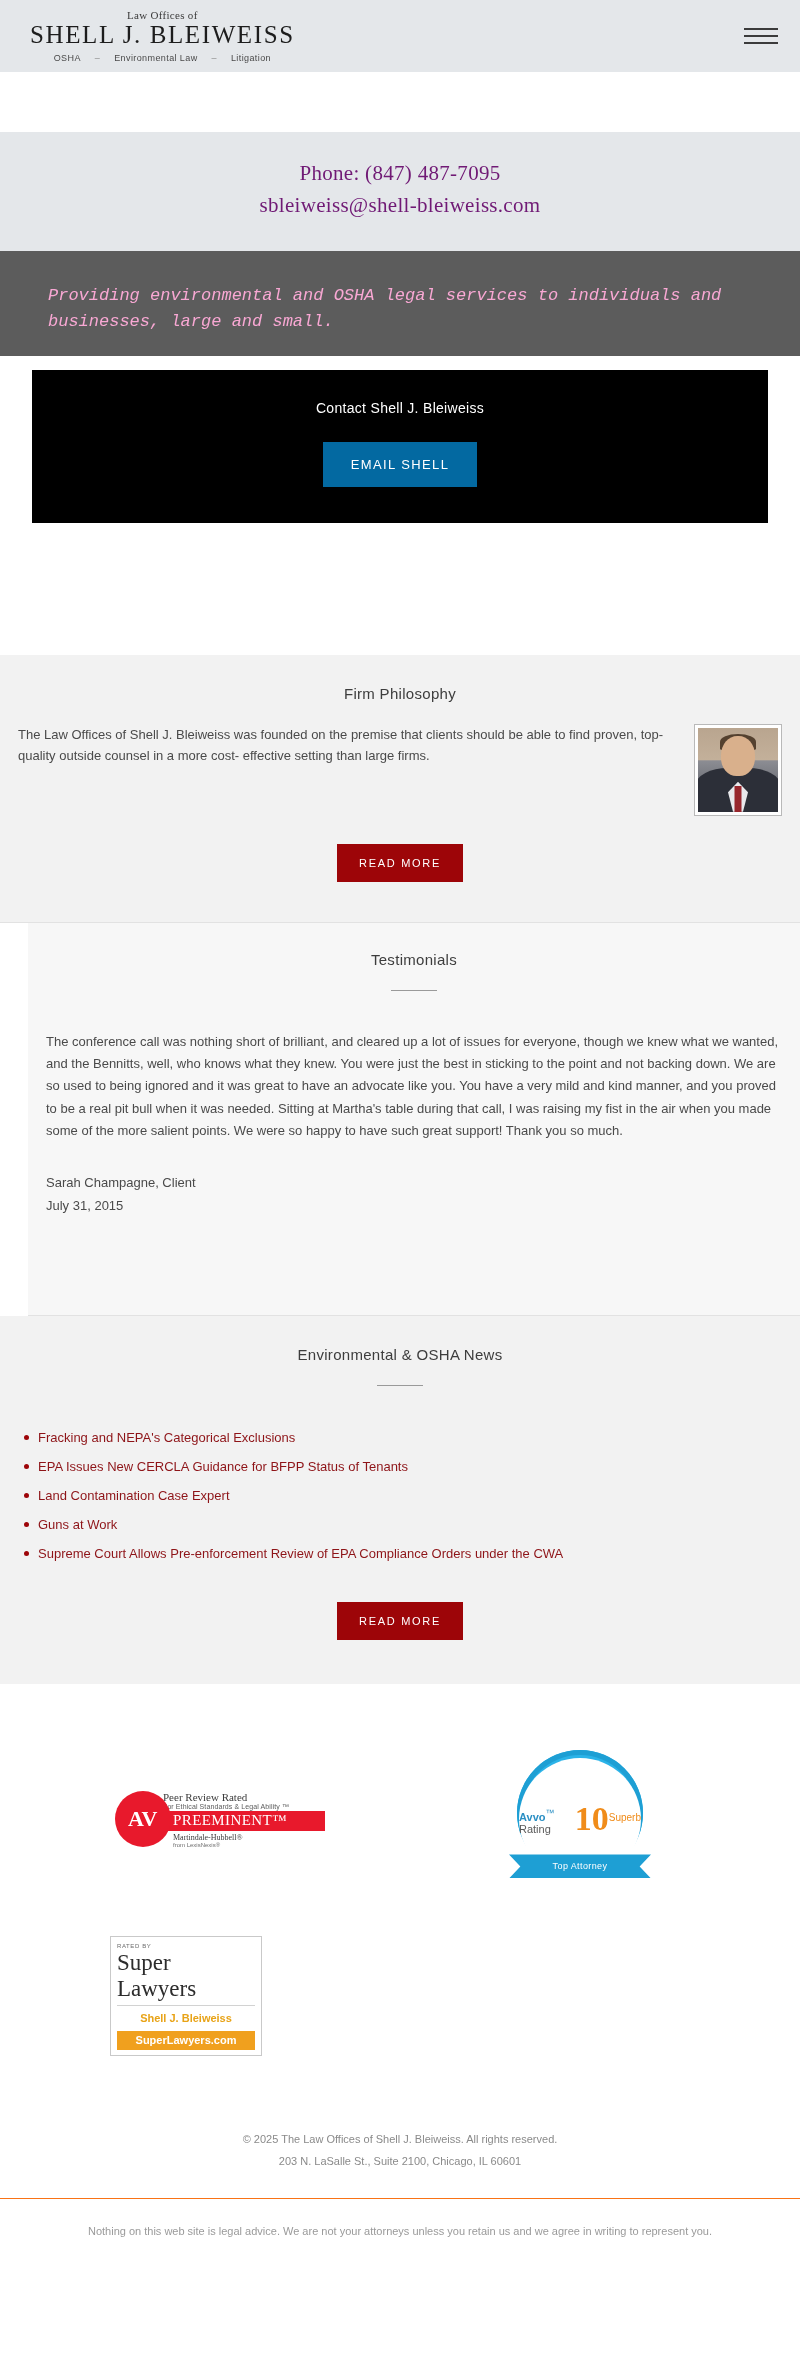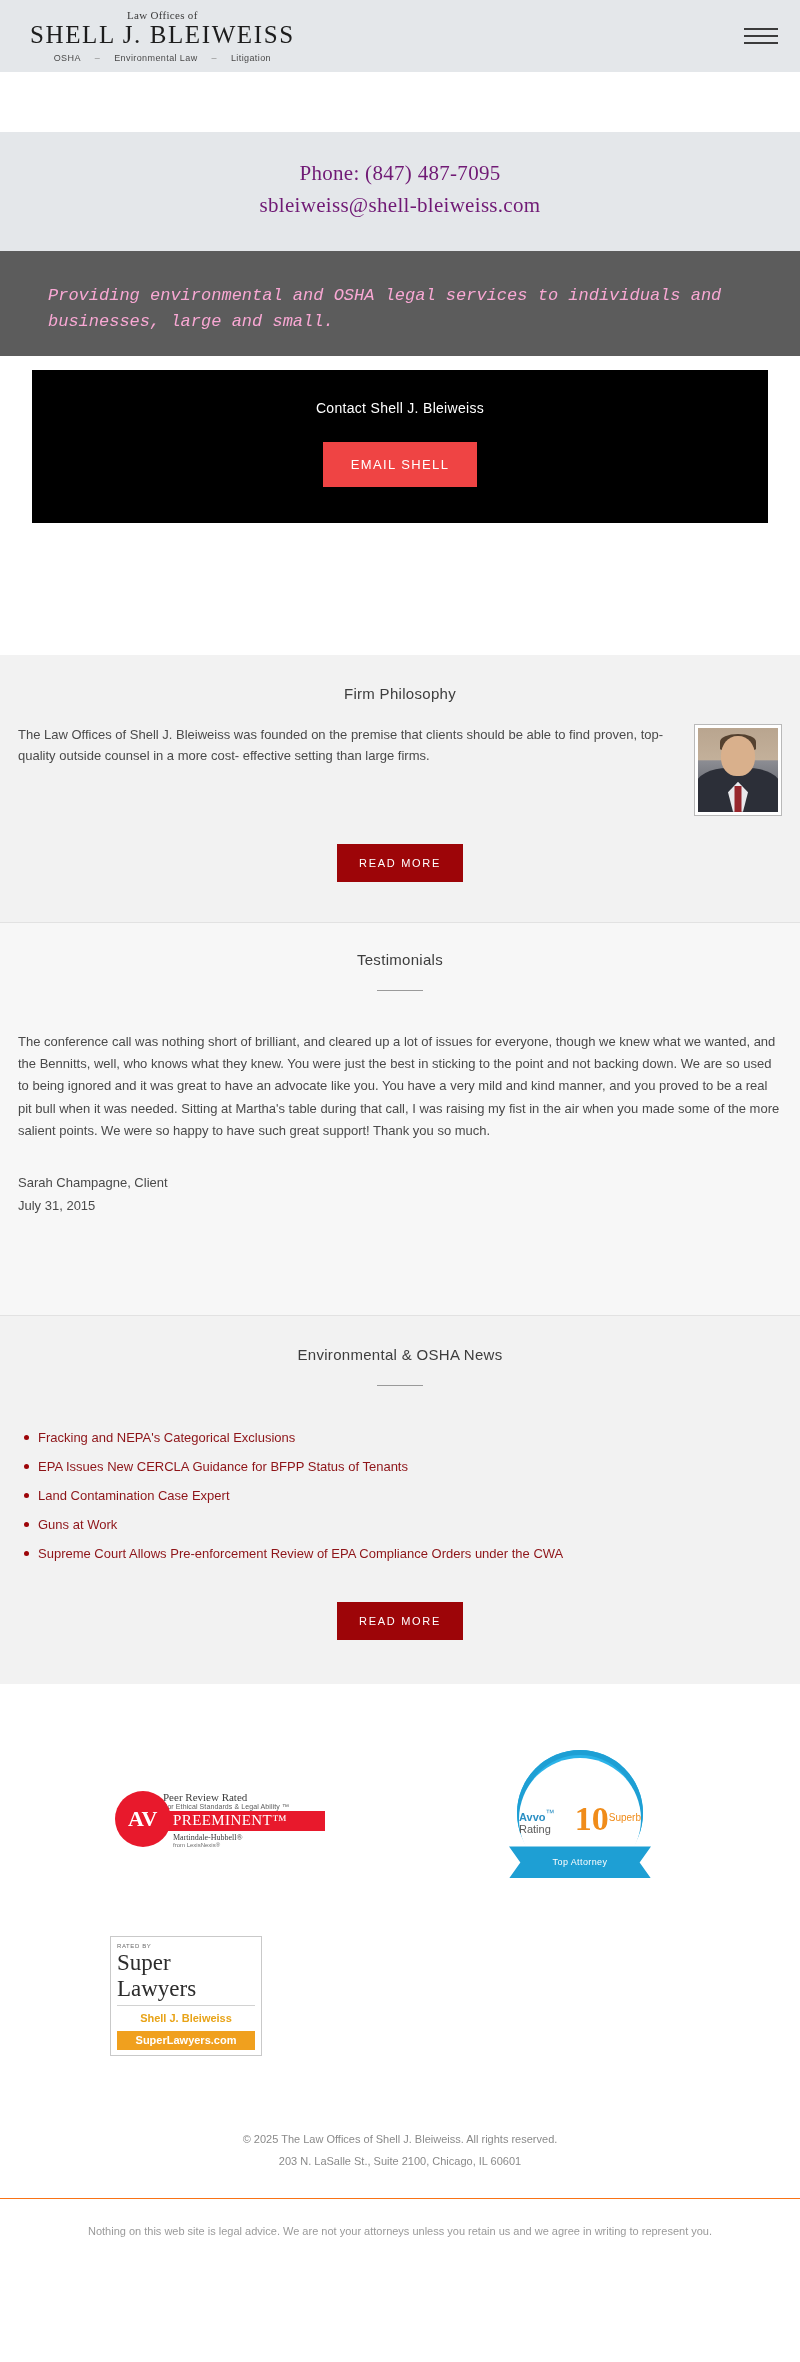--- a/index.html
+++ b/index.html
@@ -95,21 +95,21 @@
     padding: 30px 20px 36px;
   }
   .cta-title {
     color: #ffffff;
     font-size: 14px;
     letter-spacing: .3px;
     margin-bottom: 26px;
   }
   .btn-red {
     display: inline-block;
-    background: #ef4444;
+    background: #0369a1;
     color: #ffffff;
     font-size: 13px;
     letter-spacing: 1.4px;
     padding: 15px 28px;
     border: none;
     cursor: pointer;
     font-family: "Liberation Sans", sans-serif;
   }
   .gap-white { height: 132px; background: #ffffff; }
 
@@ -201,20 +201,21 @@
     transform: translateX(-50%);
     width: 7px; height: 26px;
     background: #97262c;
   }
 
   
   .testimonials {
     background: #f7f7f7;
     padding: 28px 14px 42px;
     border-bottom: 1px solid #e2e2e2;
+    margin-left: 28px;
   }
   .rule {
     width: 46px;
     height: 1px;
     background: #9a9a9a;
     margin: 9px auto 0;
   }
   .testi-text {
     margin-top: 40px;
     font-size: 13px;
@@ -334,21 +335,21 @@
     font-family: "Liberation Serif", serif;
     font-size: 34px;
     color: #f08c1a;
     line-height: .95;
     font-weight: bold;
   }
   .avvo-superb { font-size: 10px; color: #f08c1a; margin-bottom: 4px; }
   .avvo-ribbon {
     position: absolute;
     left: 4px; right: 4px; bottom: 16px;
-    height: 32px;
+    height: 24px;
     background: #1e9fd4;
     color: #ffffff;
     font-size: 9px;
     letter-spacing: .4px;
     display: flex;
     align-items: center;
     justify-content: center;
     clip-path: polygon(0 0, 100% 0, 92% 50%, 100% 100%, 0 100%, 8% 50%);
   }
 

